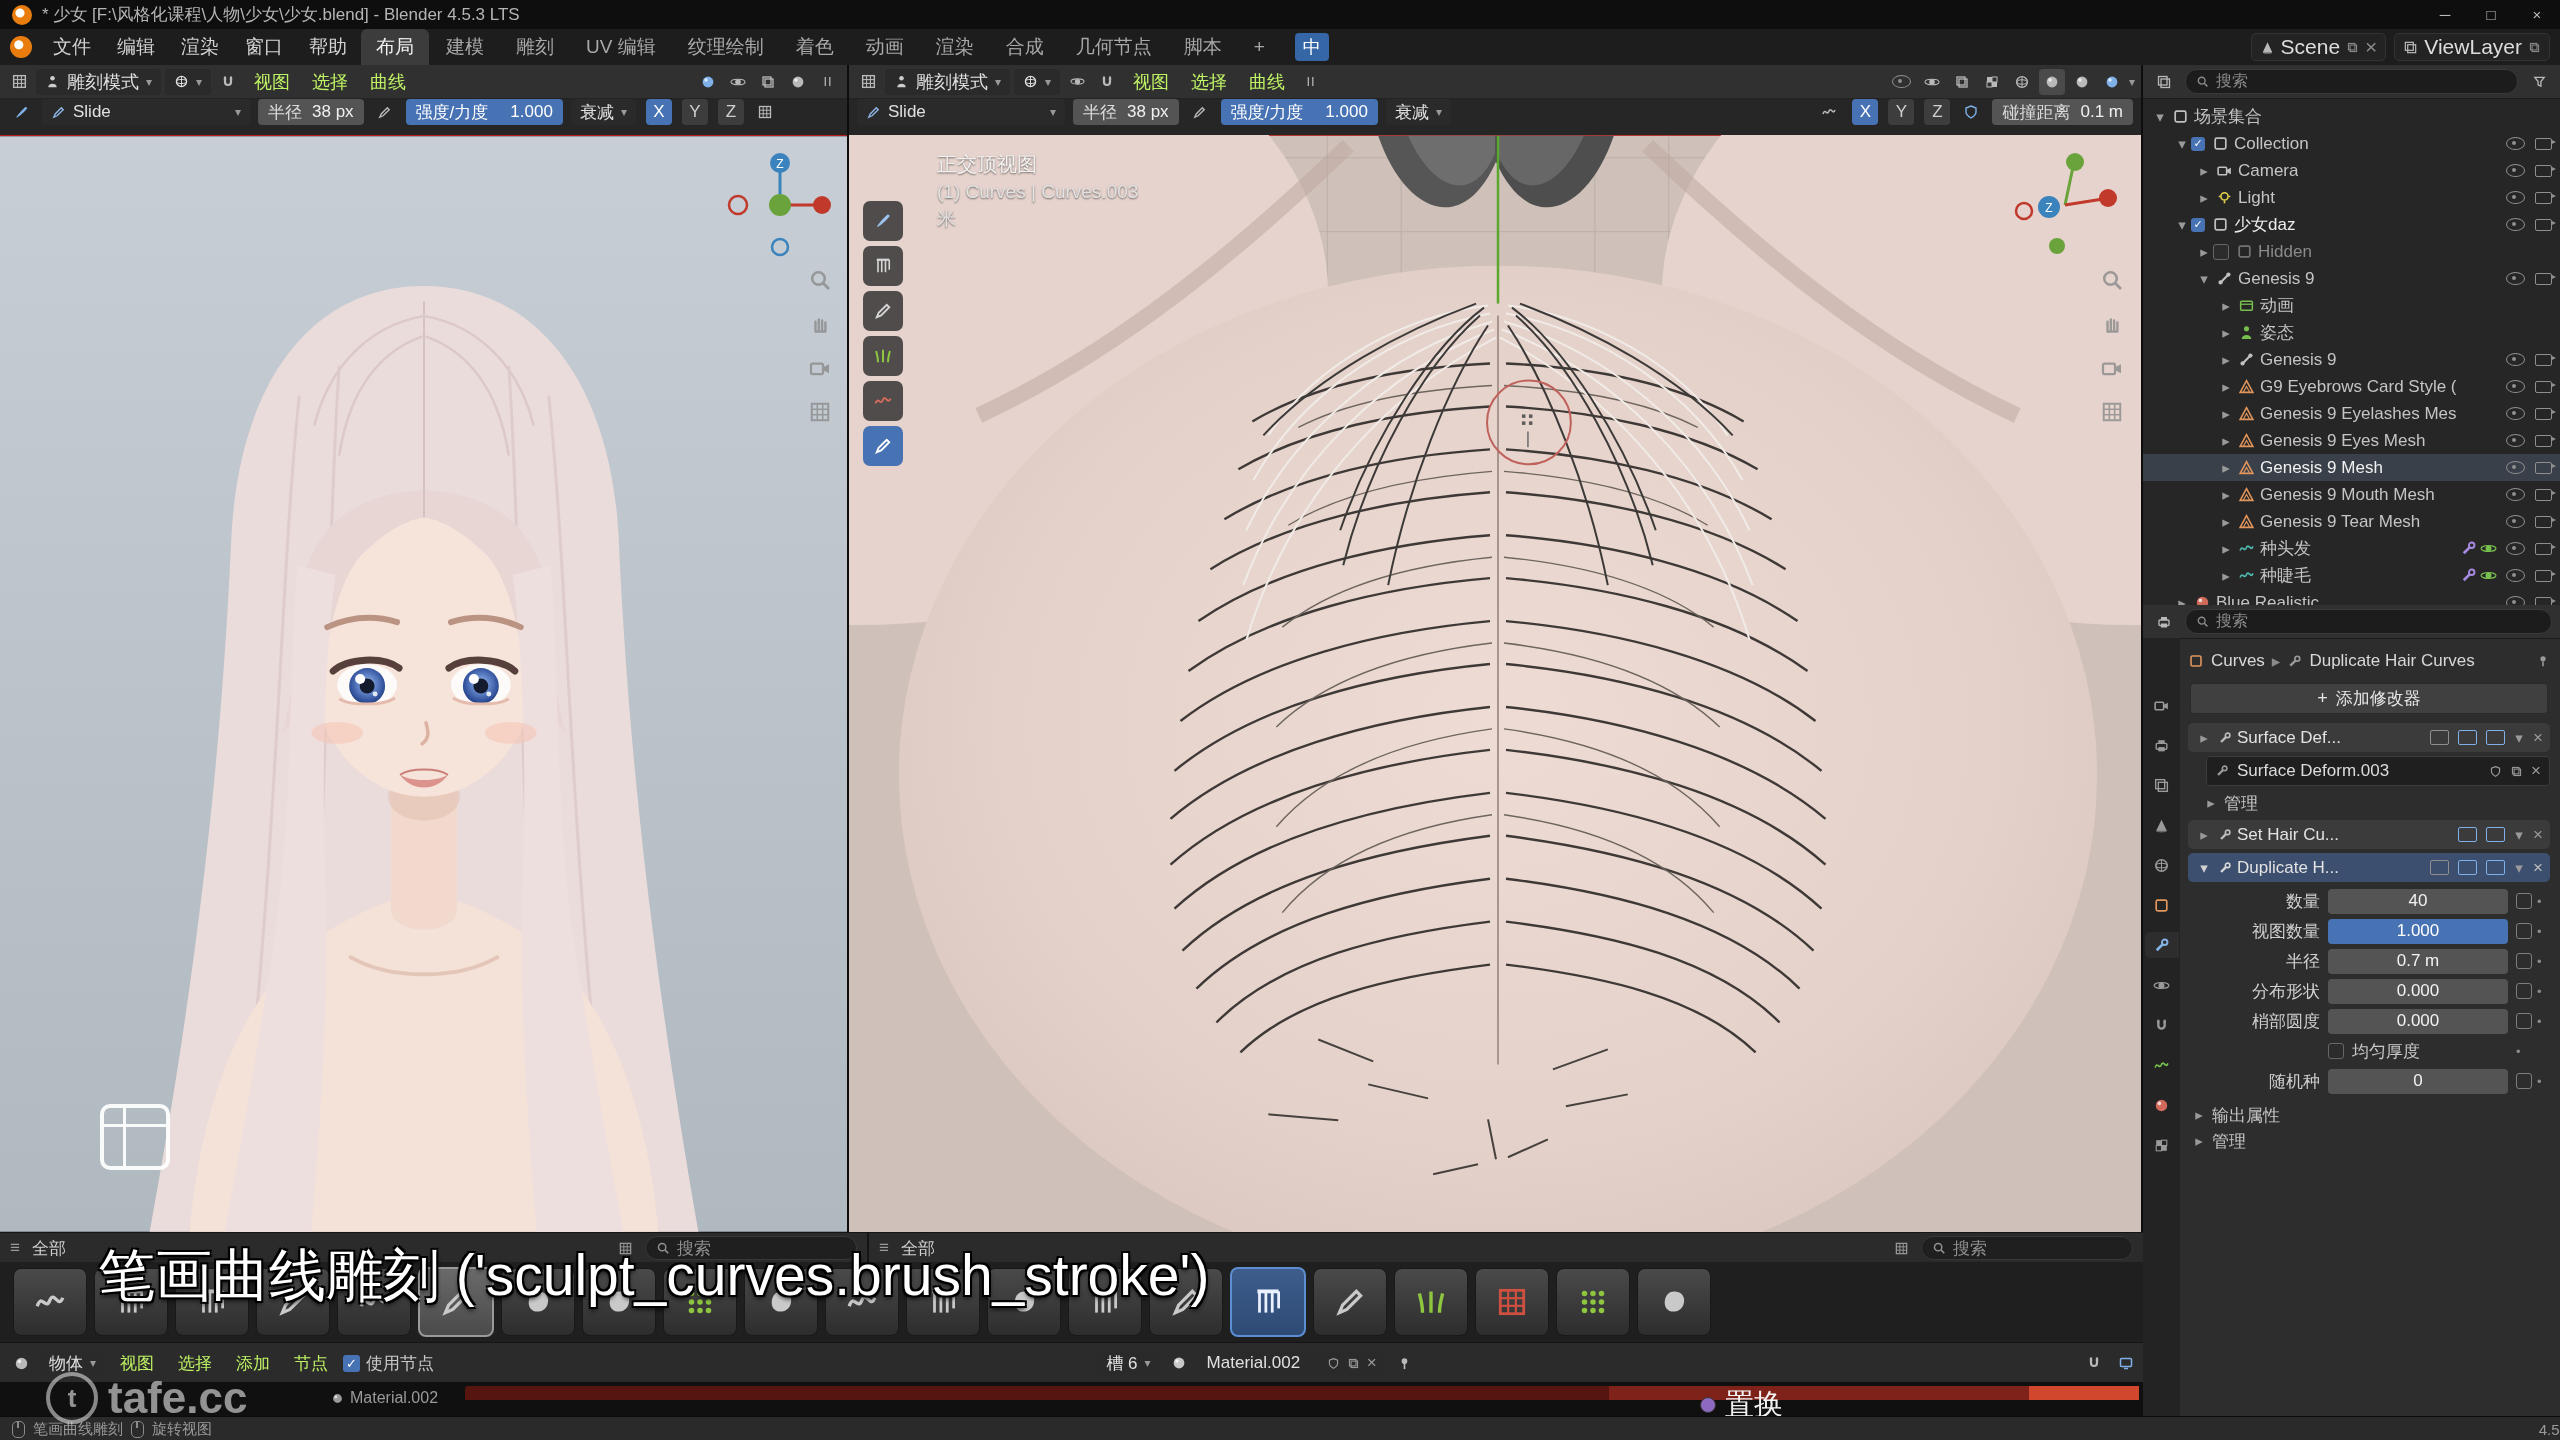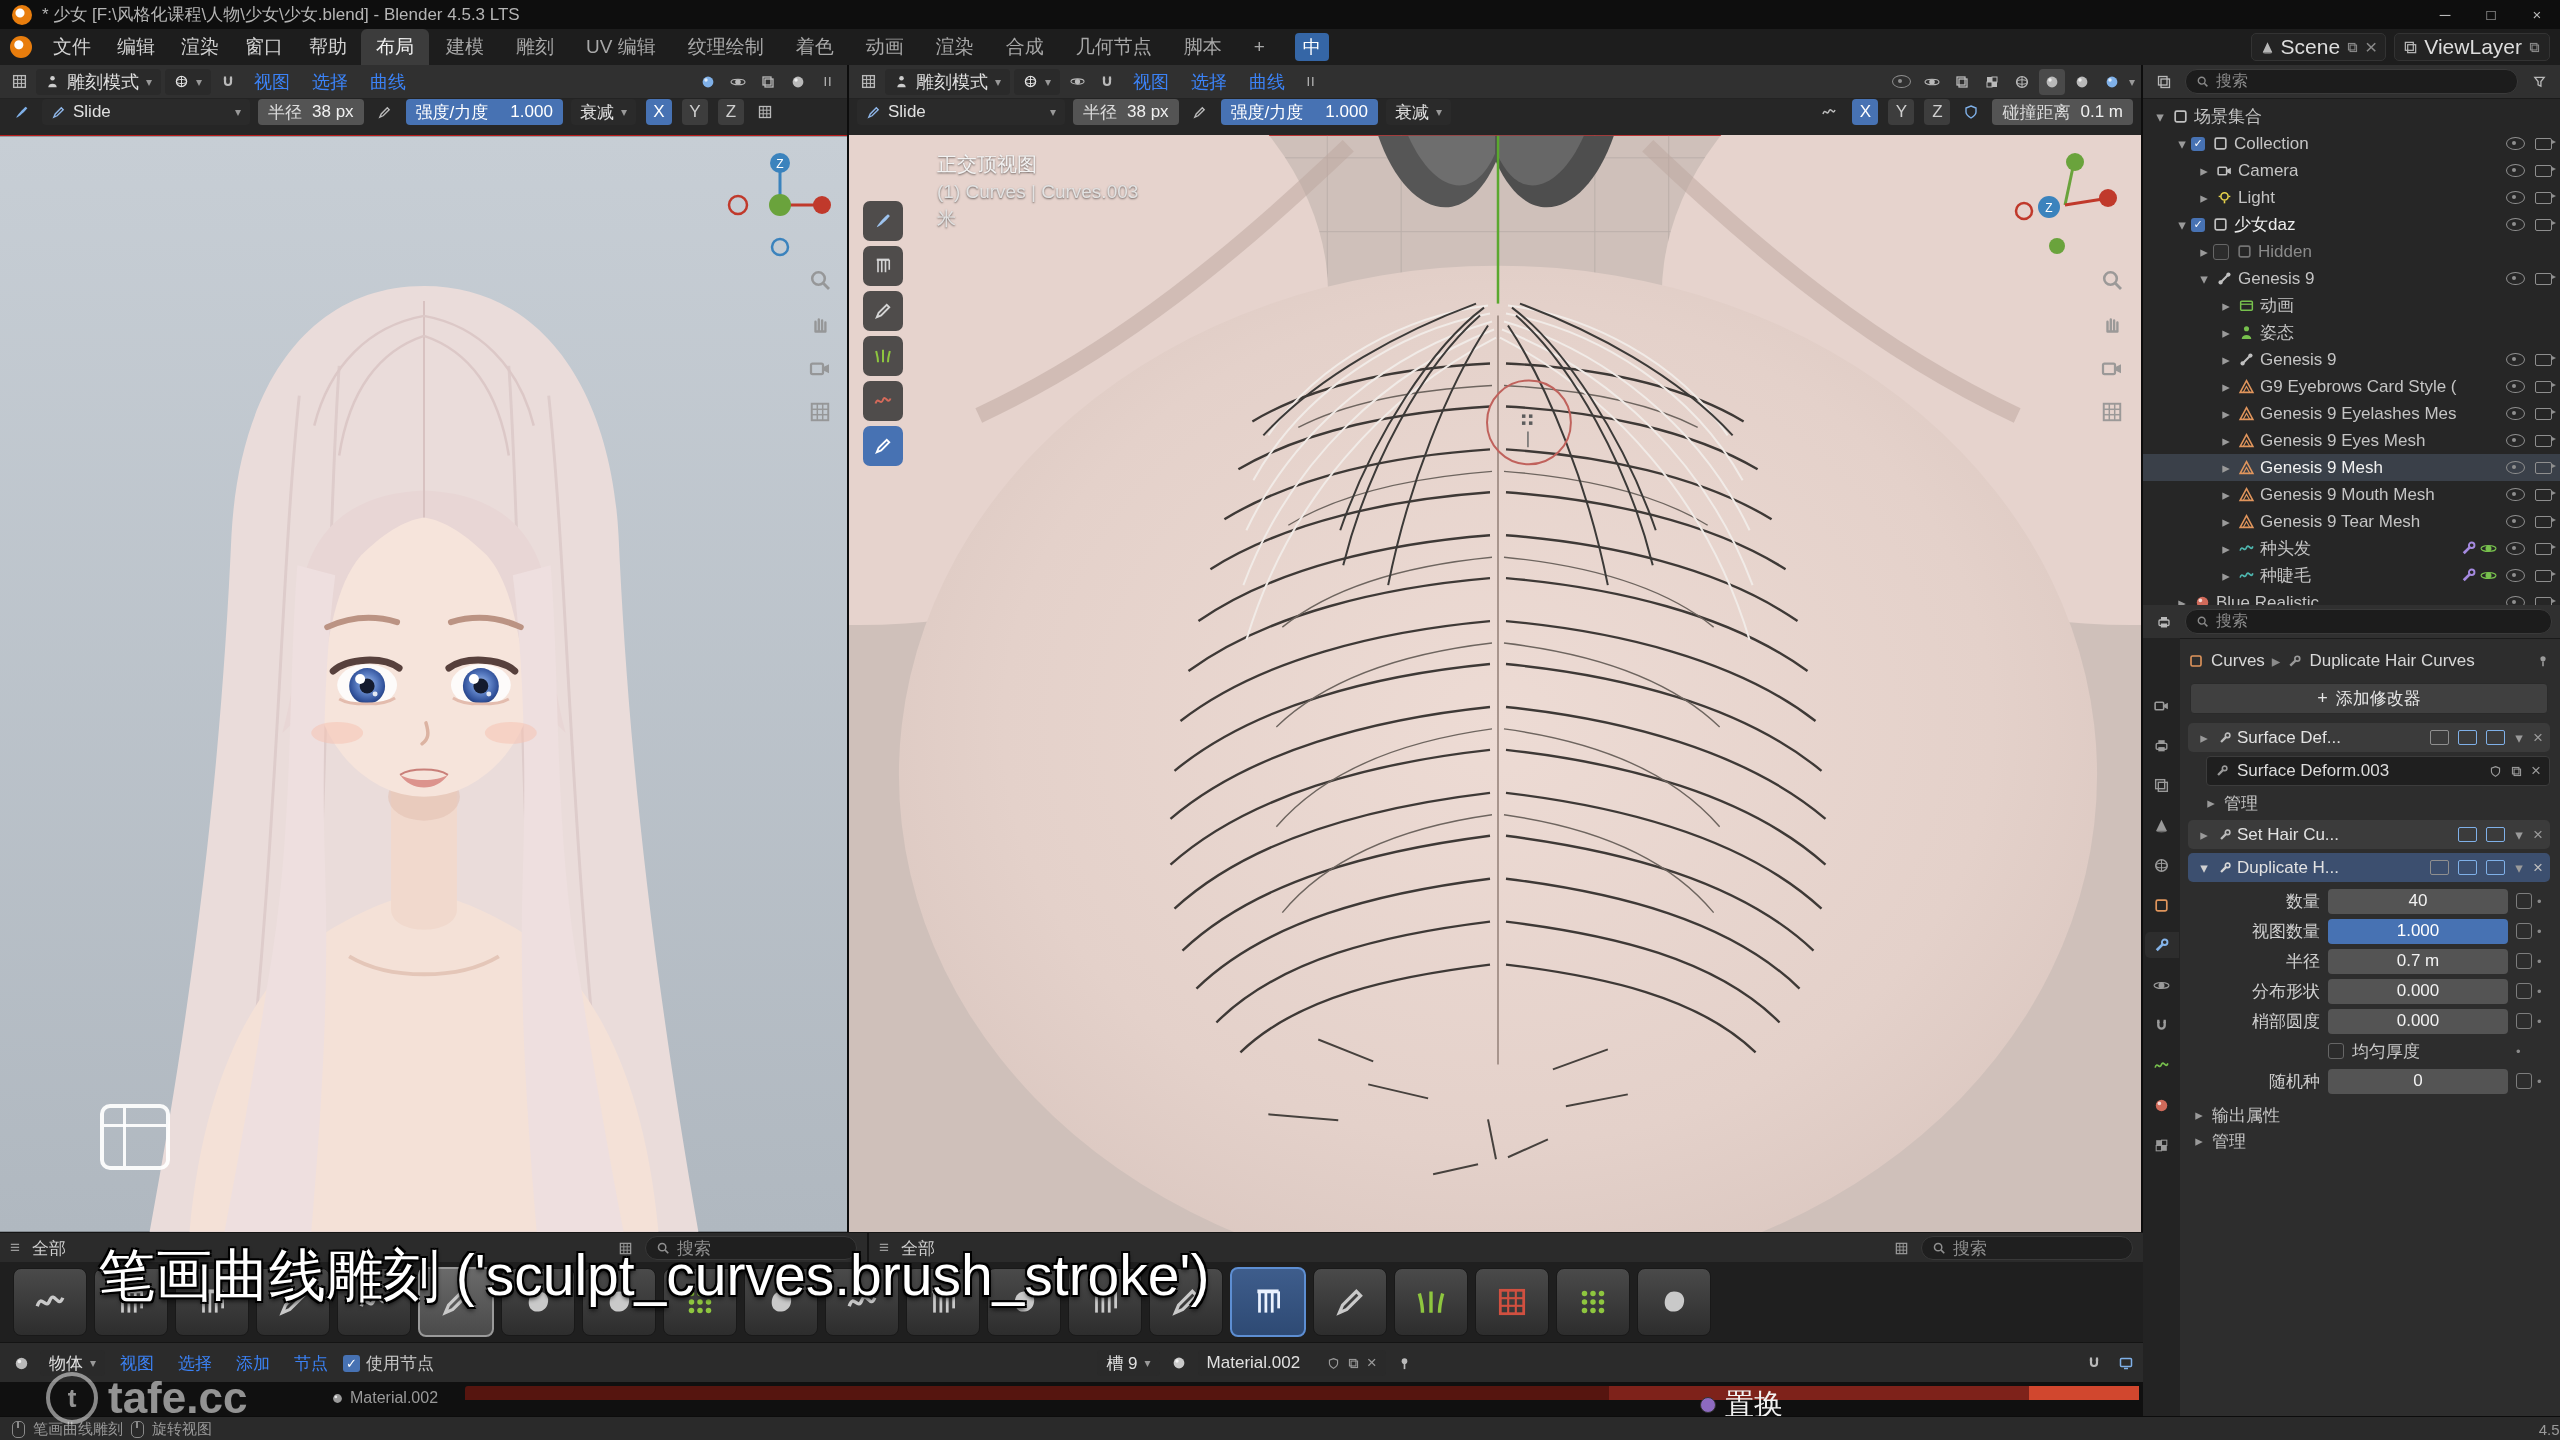--- a/index.html
+++ b/index.html
@@ -29,21 +29,21 @@
   .vp{position:absolute;top:65px;height:1167px;}
   #vpl{left:0;width:847px;border-right:2px solid #0d0d0d;}
   #vpr{left:849px;width:1292px;border-right:2px solid #0d0d0d;}
   .vph{height:33px;background:#303030;border-bottom:1px solid #232323;display:flex;align-items:center;
        gap:4px;padding:0 6px;font-size:18px;color:#cfcfcf;}
   .vptools{height:36px;background:#262626;border-bottom:1px solid #b91c1c;display:flex;align-items:flex-start;
        gap:8px;padding:0 8px;font-size:17px;}
   .dd{background:#2a2a2a;border-radius:4px;height:26px;display:flex;align-items:center;gap:7px;
       padding:0 9px;color:#e0e0e0;}
   .dd .dar{font-size:12px;color:#999;}
-  .menuword{padding:0 9px;color:#3b82f6;}
+  .menuword{padding:0 9px;color:#bef264;}
   .nfield{background:#545454;border-radius:4px;height:26px;display:flex;align-items:center;
           padding:0 10px;color:#f0f0f0;gap:10px;}
   .nfield .lab{color:#dcdcdc;}
   .nfield.blue{background:#4772b3;color:#fff;gap:22px;}
   .axbtn{width:26px;height:26px;background:#3d3d3d;border-radius:4px;display:flex;align-items:center;
          justify-content:center;color:#cfcfcf;margin-left:2px;}
   .axbtn.on{background:#4772b3;color:#fff;}
   .miniic{width:26px;height:26px;display:flex;align-items:center;justify-content:center;color:#b9b9b9;}
   .miniic.blue{color:#7fb0e8;}
   .canvas{position:absolute;left:0;top:70px;right:0;bottom:0;overflow:hidden;}
@@ -990,21 +990,21 @@
         <span class="dar">▾</span>
     </span>
     <span class="menuword">视图</span>
     <span class="menuword">选择</span>
     <span class="menuword">添加</span>
     <span class="menuword">节点</span>
     <span class="cbx">✓</span>
     <span>使用节点</span>
     <span class="grow"></span>
     <span class="dd">
-      <span>槽 9</span>
+      <span>槽 6</span>
         <span class="dar">▾</span>
     </span>
     <span class="miniic">
         <svg class="ic" width="16" height="16" style="color:#c9c9c9">
           <use href="#s-ball"></use>
         </svg>
       </span>
     <span class="dd" style="min-width:170px">
       <span>Material.002</span>
         <span class="grow"></span>

